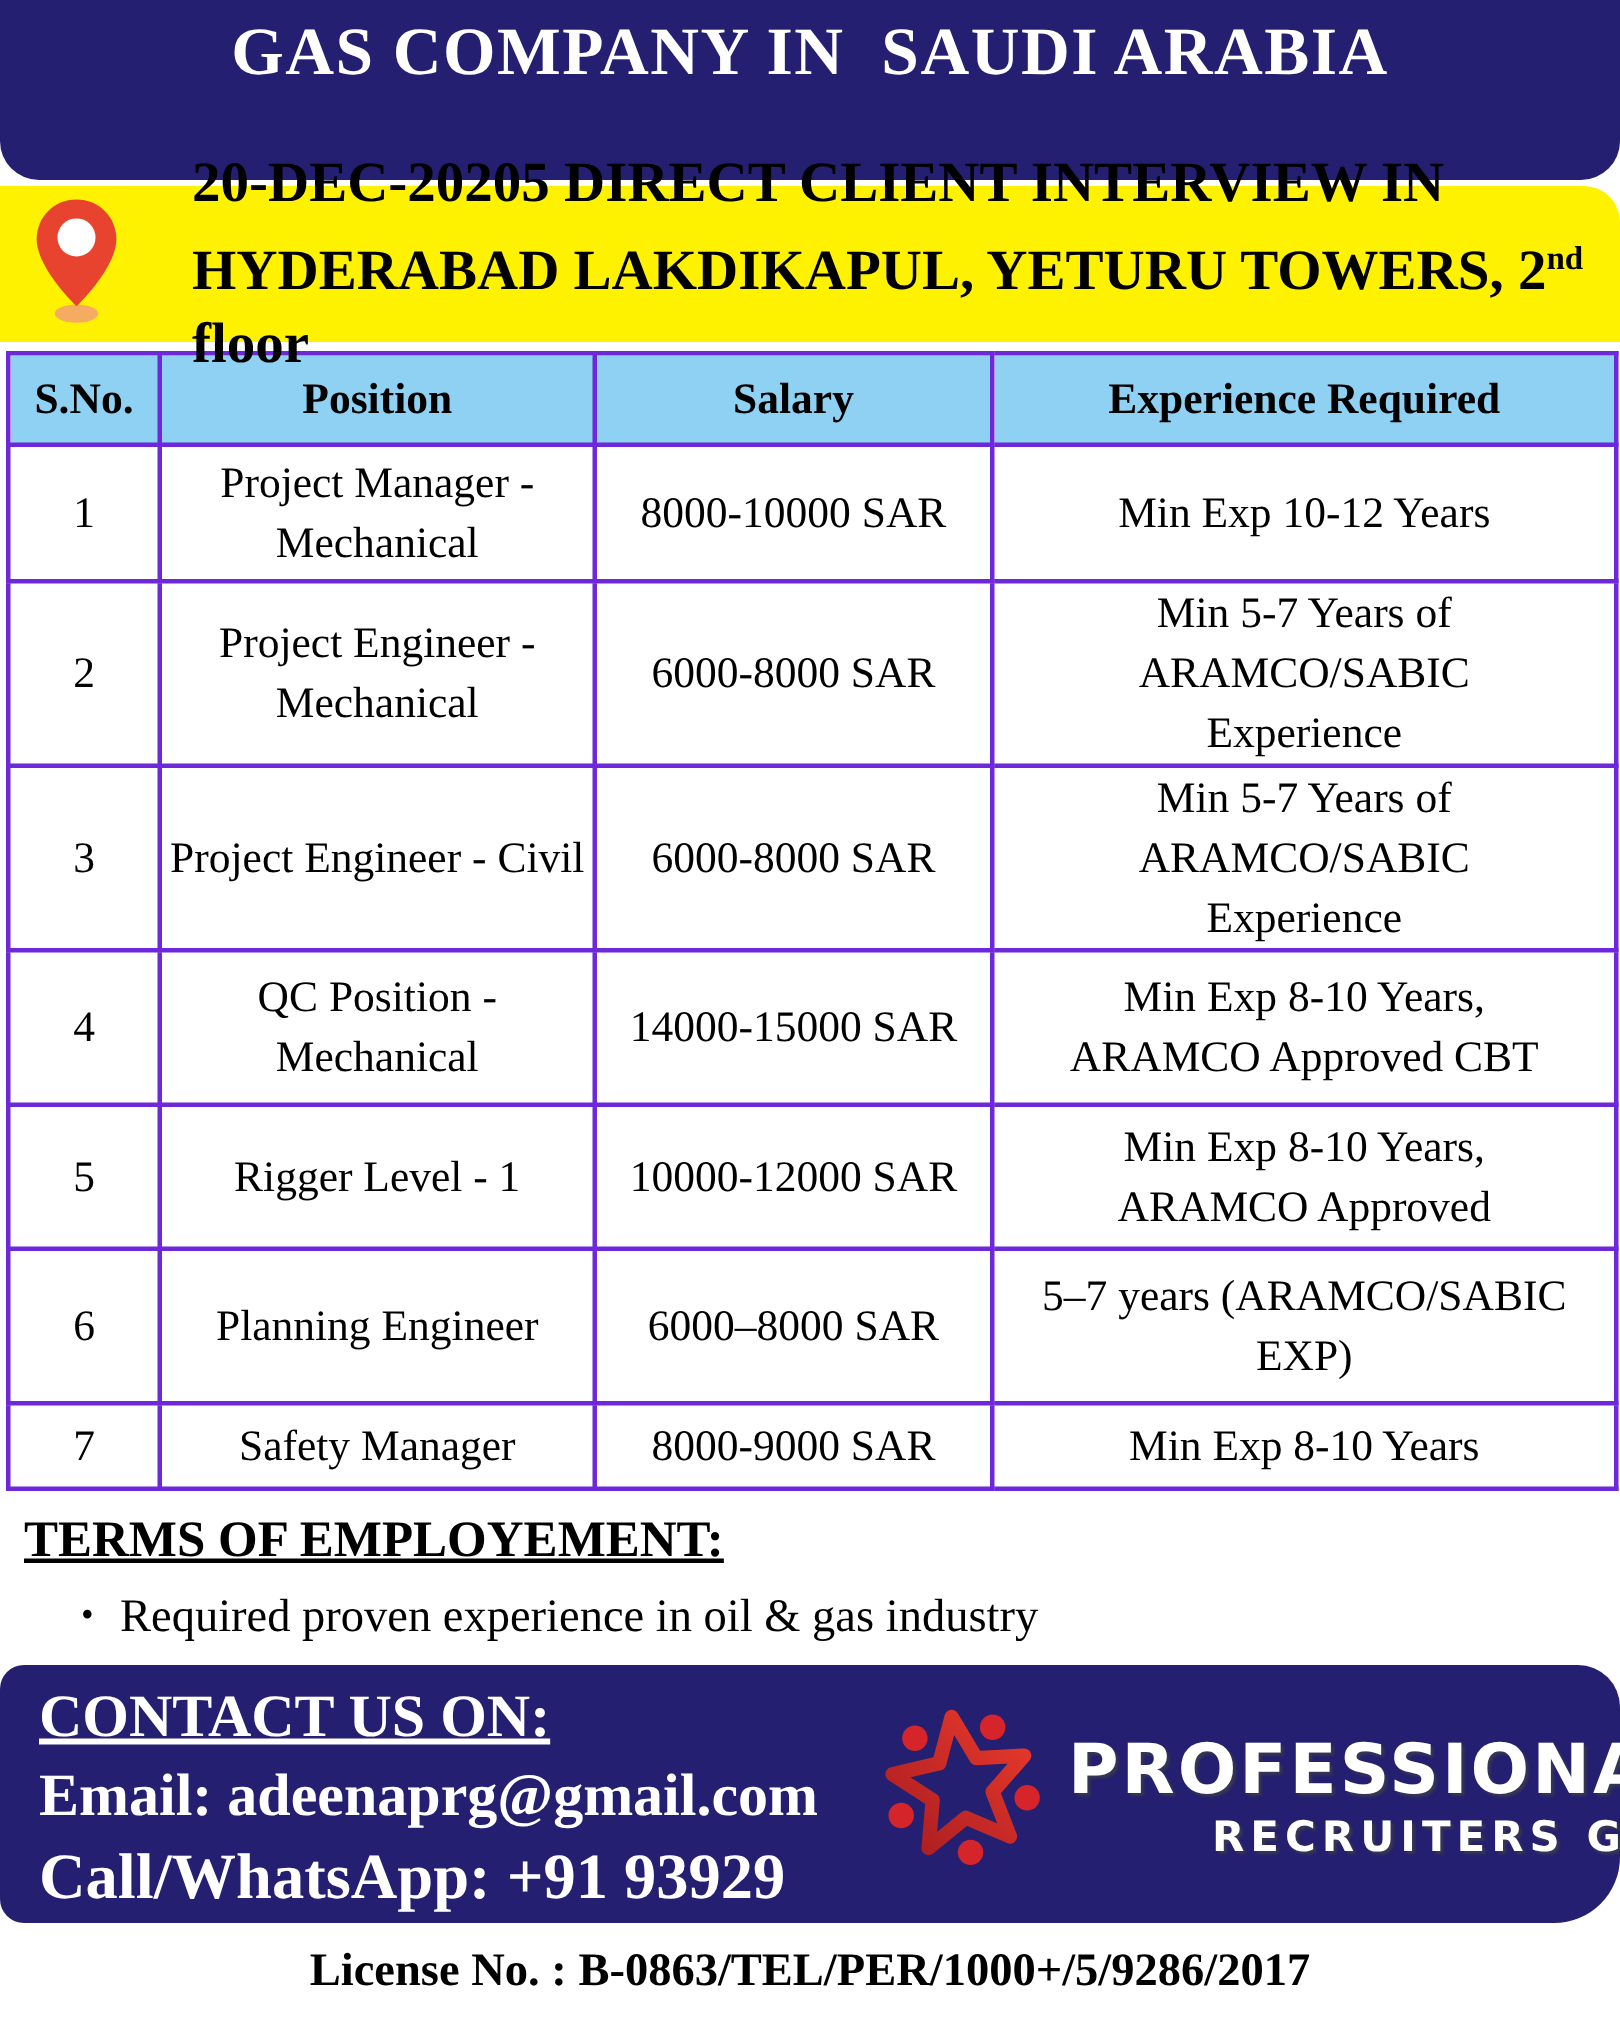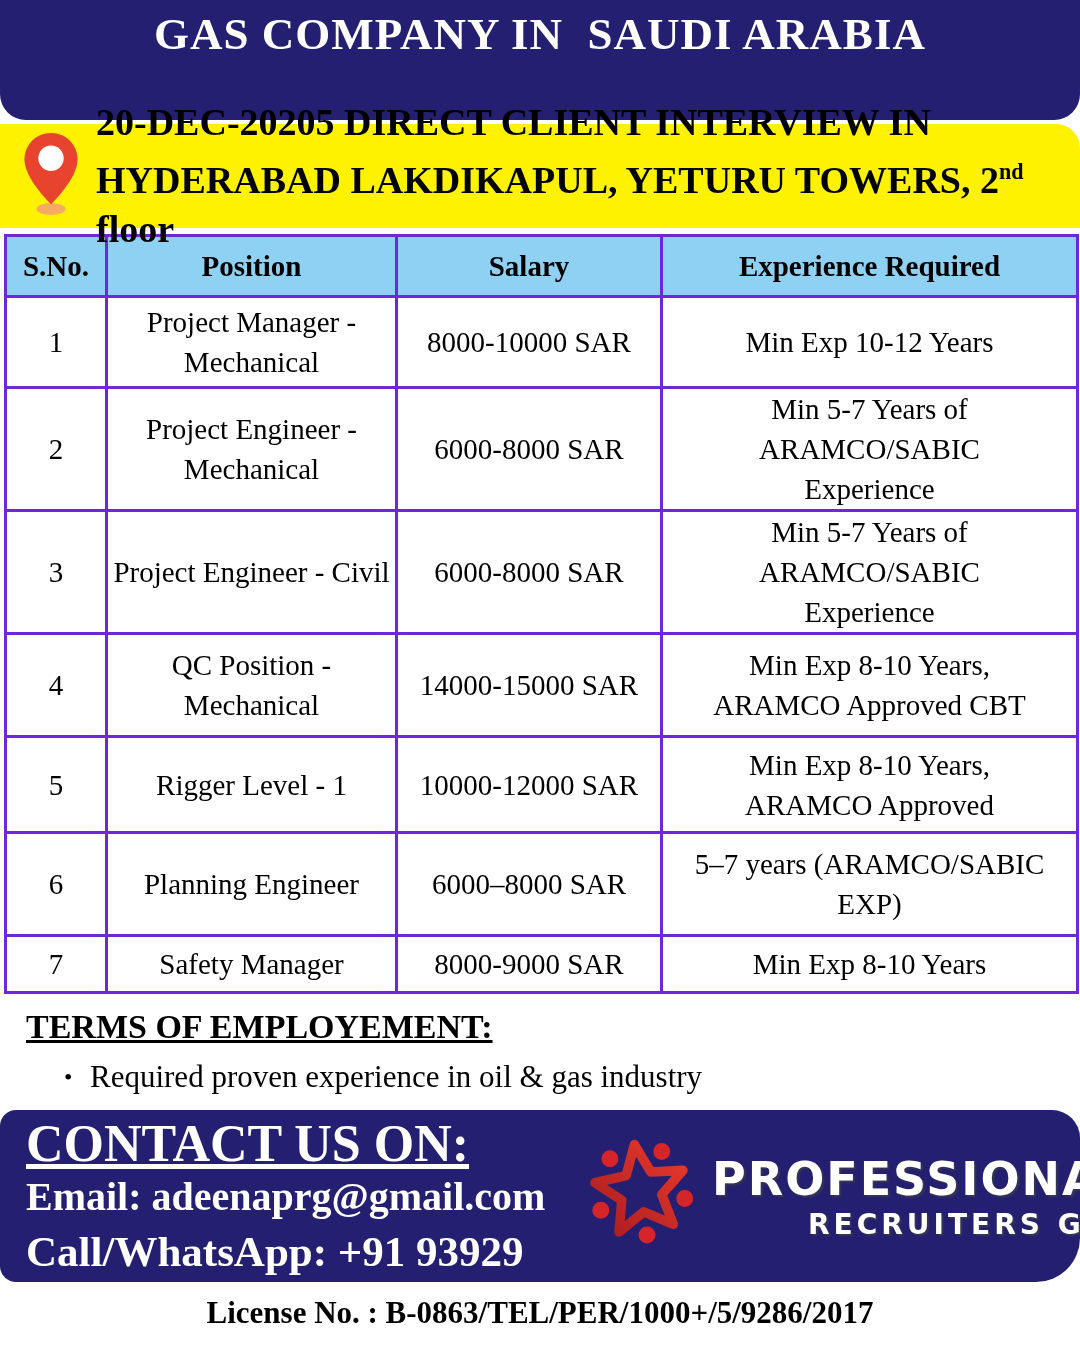--- a/index.html
+++ b/index.html
@@ -27,20 +27,21 @@
   .prewrap { white-space:pre-wrap; }
 
   
   .banner {
     margin-top:4px;
     height:104px;
     background:#fff200;
     border-radius:0 24px 0 0;
     display:flex;
     align-items:center;
+    gap:32px;
   }
   .pin-wrap { margin:0 16px 0 22px; flex-shrink:0; }
   .banner-text { font-weight:bold; font-size:38px; line-height:49px; color:#000; }
   .banner-text sup { font-size:0.58em; vertical-align:super; }
 
   
   table.jobs {
     border-collapse:collapse;
     table-layout:fixed;
     width:1072px;
@@ -62,21 +63,21 @@
   td.pos { padding:0 2px;margin-left:11px; }
   td.sal { padding:0 10px;margin-left:32px; }
   td.exp { padding:0 30px; }
   tr.h91  { height:91px; }
   tr.h102 { height:102px; }
   tr.h103 { height:103px; }
   tr.h96  { height:96px; }
   tr.h57  { height:57px; }
 
   
-  .terms { padding:12px 0 0 26px; }
+  .terms { padding:12px 0 0 16px; }
   .terms-heading {
     font-size:34px; font-weight:bold;
     text-decoration:underline;
     line-height:42px;
   }
   .terms-list { list-style:none; margin:6px 0 0 34px; padding:0; }
   .terms-list li {
     position:relative;
     padding-left:30px;
     font-size:31px;
@@ -92,21 +93,21 @@
   .contact {
     margin-top:10px;
     height:172px;
     background:#241f70;
     border-radius:16px 28px 44px 16px;
     display:flex;
     color:#ffffff;
     overflow:hidden;
   }
   .contact-left { width:590px; flex-shrink:0; padding:8px 0 0 26px; box-sizing:border-box; }
-  .contact-heading { font-size:52px; font-weight:bold; text-decoration:underline; line-height:52px; }
+  .contact-heading { font-size:40px; font-weight:bold; text-decoration:underline; line-height:52px; }
   .contact-email   { font-size:40px; font-weight:bold; line-height:54px; }
   .contact-phone   { font-size:43px; font-weight:bold; line-height:56px; }
 
   .logo { flex:1; display:flex; align-items:center; min-width:0; overflow:visible; }
   .logo-star { width:106px; height:140px; flex-shrink:0; margin-top:-4px; }
   .logo-text { margin-left:16px; white-space:nowrap; font-family:"DejaVu Sans", sans-serif; }
   .logo-name {
     font-size:46px; font-weight:bold; color:#ffffff;
     letter-spacing:2px;
     text-shadow:2px 2px 2px rgba(60,60,75,0.8);

